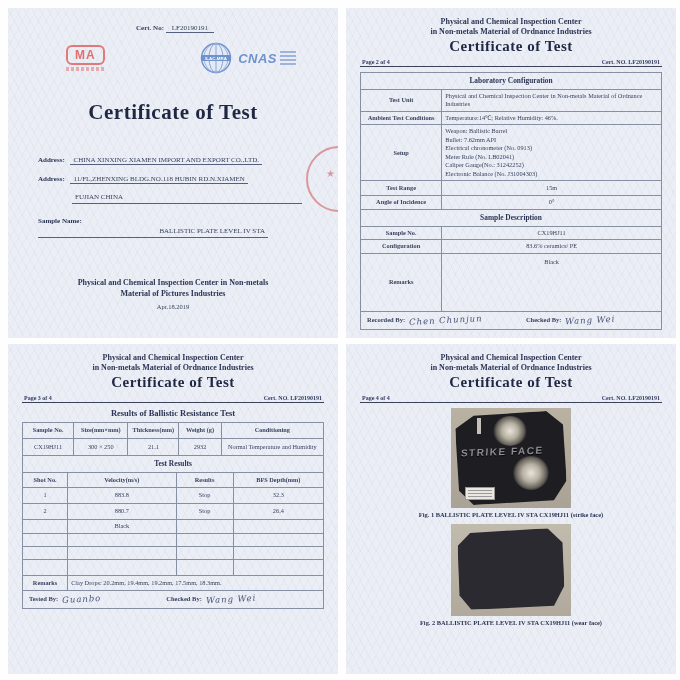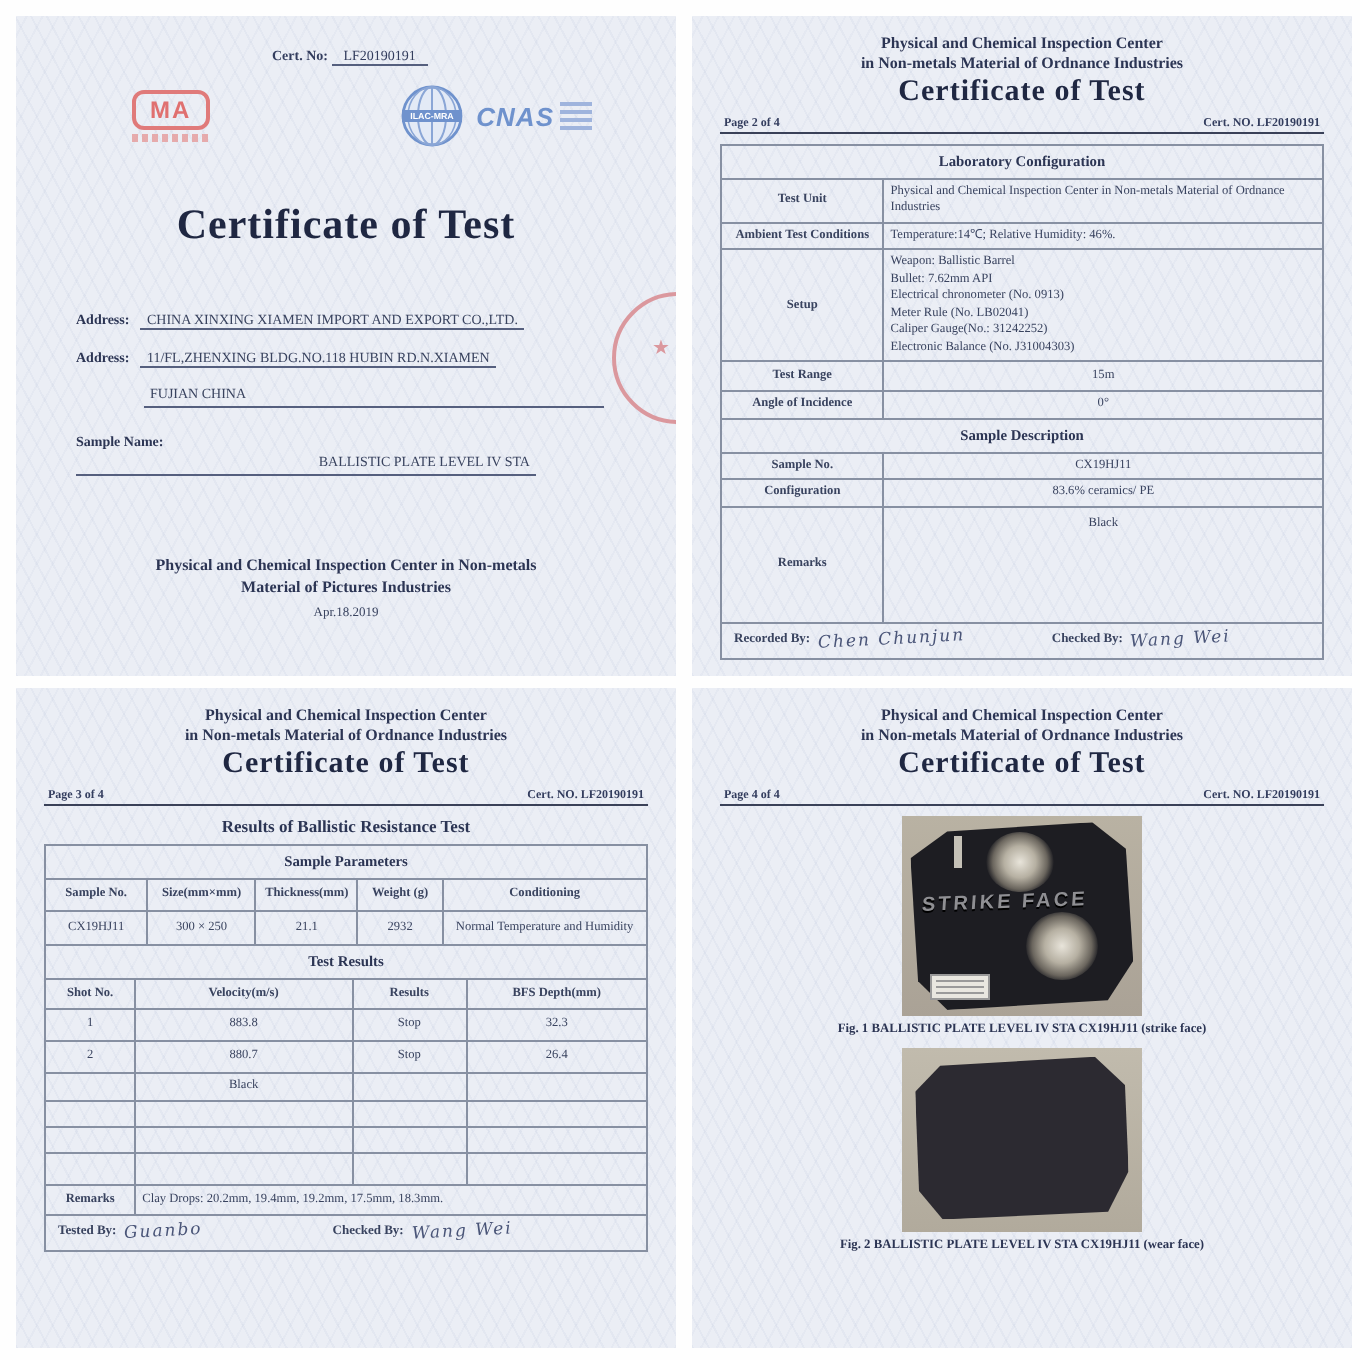--- a/index.html
+++ b/index.html
@@ -229,23 +229,20 @@
       <div class="doct">Certificate of Test</div>
     </div>
     <div class="pageline">
       <span>Page 3 of 4</span>
       <span>Cert. NO. LF20190191</span>
     </div>
     <div style="text-align:center; font-weight:bold; font-size:8.5px; color:#2c3554; margin-bottom:4px;">Results of Ballistic Resistance Test</div>
     <div class="inner">
       <table>
         <tbody>
-            <tr class="sect">
-              <td colspan="5">Sample Parameters</td>
-            </tr>
         <tr style="height:16px">
           <td class="lbl" style="width:17%">Sample No.</td>
           <td class="lbl" style="width:18%">Size(mm×mm)</td>
           <td class="lbl" style="width:17%">Thickness(mm)</td>
           <td class="lbl" style="width:14%">Weight (g)</td>
           <td class="lbl">Conditioning</td>
         </tr>
         <tr style="height:17px">
           <td>CX19HJ11</td>
           <td>300 × 250</td>

